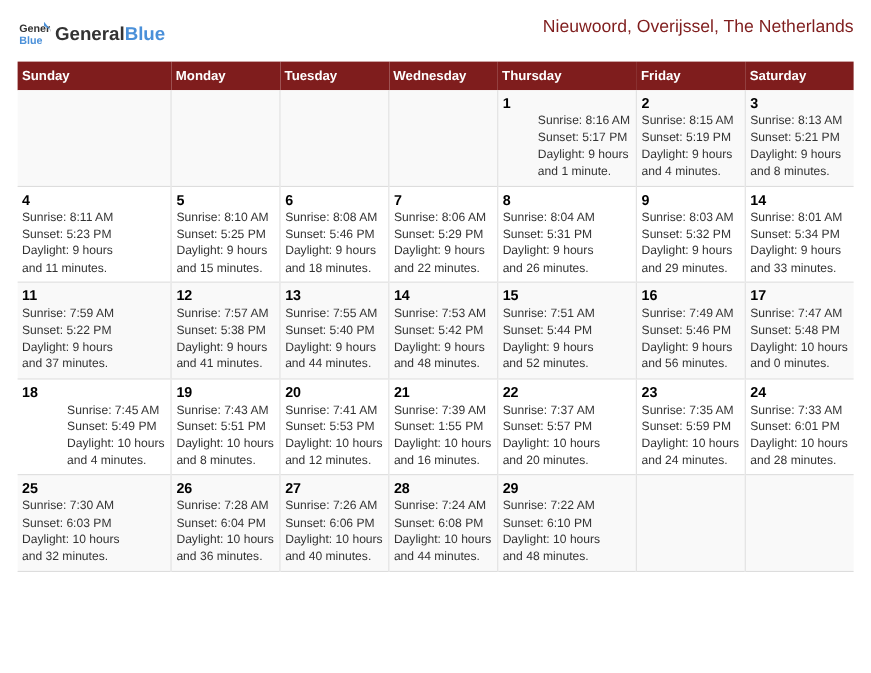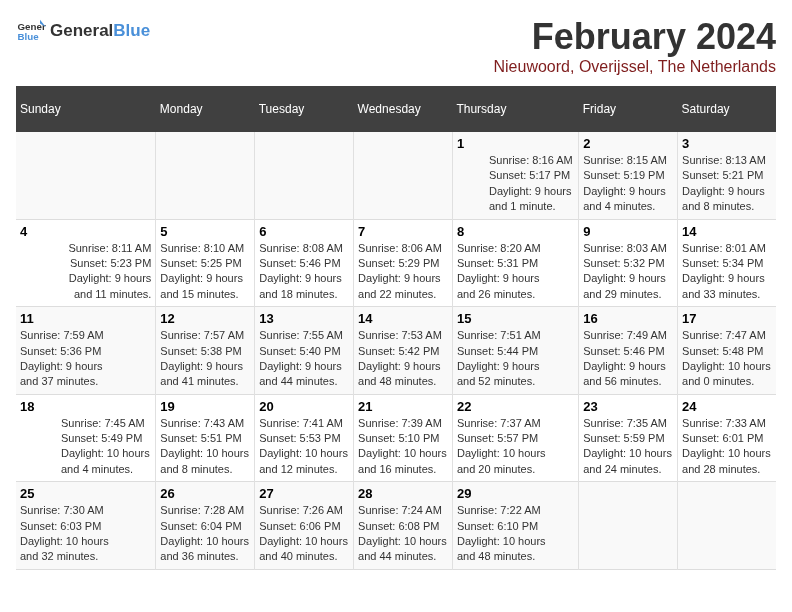--- a/index.html
+++ b/index.html
@@ -36,26 +36,26 @@
     .subtitle {
       font-size: 16px;
       color: #7f1d1d;
     }
     table {
       width: 100%;
       border-collapse: collapse;
       font-size: 11px;
     }
     thead tr th {
-      background-color: #404040;
+      background-color: #7f1d1d;
       color: #fff;
-      padding: 16px 4px;
+      padding: 6px 4px;
       text-align: left;
       font-size: 12px;
-      font-weight: normal;
+      font-weight: bold;
     }
     tbody tr {
       border-bottom: 1px solid #ddd;
     }
     tbody tr:nth-child(odd) {
       background-color: #f9f9f9;
     }
     tbody tr:nth-child(even) {
       background-color: #fff;
     }
@@ -89,21 +89,20 @@
       <polygon points="32,5 40,15 32,10" fill="#4a90d9"></polygon>
     </svg>
     <div>
       <div style="display:flex; align-items:baseline;">
         <span style="font-size:17px;font-weight:bold;color:#333;">General</span>
         <span style="font-size:17px;font-weight:bold;color:#4a90d9;">Blue</span>
       </div>
     </div>
   </div>
   <div class="title-section">
-    <div class="main-title">February 2024</div>
     <div class="subtitle">Nieuwoord, Overijssel, The Netherlands</div>
   </div>
 </div>
 
 <table>
   <thead>
     <tr>
     <th>Sunday</th>
         <th>Monday</th>
         <th>Tuesday</th>
@@ -137,21 +136,21 @@
           <span class="day-number">3</span>
           <div class="day-info" style="white-space: pre-line;">Sunrise: 8:13 AM
 Sunset: 5:21 PM
 Daylight: 9 hours
 and 8 minutes.</div>
         </td>
       </tr>
       <tr>
         <td>
           <span class="day-number">4</span>
-          <div class="day-info" style="white-space: pre-line; text-align: right;">Sunrise: 8:11 AM
+          <div class="day-info" style="white-space: pre-line;">Sunrise: 8:11 AM
 Sunset: 5:23 PM
 Daylight: 9 hours
 and 11 minutes.</div>
         </td>
         <td>
           <span class="day-number">5</span>
           <div class="day-info" style="white-space: pre-line;">Sunrise: 8:10 AM
 Sunset: 5:25 PM
 Daylight: 9 hours
 and 15 minutes.</div>
@@ -165,21 +164,21 @@
         </td>
         <td>
           <span class="day-number">7</span>
           <div class="day-info" style="white-space: pre-line;">Sunrise: 8:06 AM
 Sunset: 5:29 PM
 Daylight: 9 hours
 and 22 minutes.</div>
         </td>
         <td>
           <span class="day-number">8</span>
-          <div class="day-info" style="white-space: pre-line;">Sunrise: 8:20 AM
+          <div class="day-info" style="white-space: pre-line;">Sunrise: 8:04 AM
 Sunset: 5:31 PM
 Daylight: 9 hours
 and 26 minutes.</div>
         </td>
         <td>
           <span class="day-number">9</span>
           <div class="day-info" style="white-space: pre-line;">Sunrise: 8:03 AM
 Sunset: 5:32 PM
 Daylight: 9 hours
 and 29 minutes.</div>
@@ -189,21 +188,21 @@
           <div class="day-info" style="white-space: pre-line;">Sunrise: 8:01 AM
 Sunset: 5:34 PM
 Daylight: 9 hours
 and 33 minutes.</div>
         </td>
       </tr>
       <tr>
         <td>
           <span class="day-number">11</span>
           <div class="day-info" style="white-space: pre-line;">Sunrise: 7:59 AM
-Sunset: 5:36 PM
+Sunset: 5:22 PM
 Daylight: 9 hours
 and 37 minutes.</div>
         </td>
         <td>
           <span class="day-number">12</span>
           <div class="day-info" style="white-space: pre-line;">Sunrise: 7:57 AM
 Sunset: 5:38 PM
 Daylight: 9 hours
 and 41 minutes.</div>
         </td>
@@ -261,21 +260,21 @@
         <td>
           <span class="day-number">20</span>
           <div class="day-info" style="white-space: pre-line;">Sunrise: 7:41 AM
 Sunset: 5:53 PM
 Daylight: 10 hours
 and 12 minutes.</div>
         </td>
         <td>
           <span class="day-number">21</span>
           <div class="day-info" style="white-space: pre-line;">Sunrise: 7:39 AM
-Sunset: 5:10 PM
+Sunset: 1:55 PM
 Daylight: 10 hours
 and 16 minutes.</div>
         </td>
         <td>
           <span class="day-number">22</span>
           <div class="day-info" style="white-space: pre-line;">Sunrise: 7:37 AM
 Sunset: 5:57 PM
 Daylight: 10 hours
 and 20 minutes.</div>
         </td>

